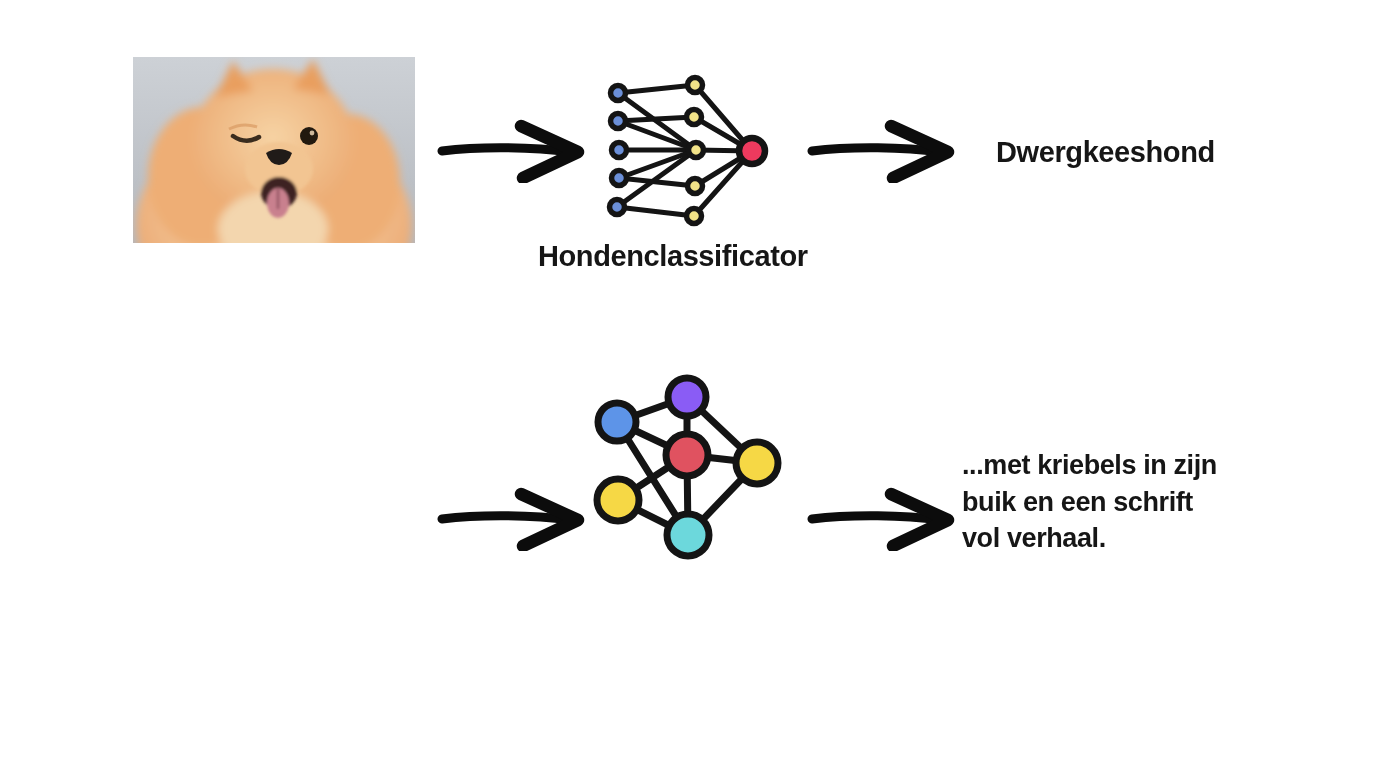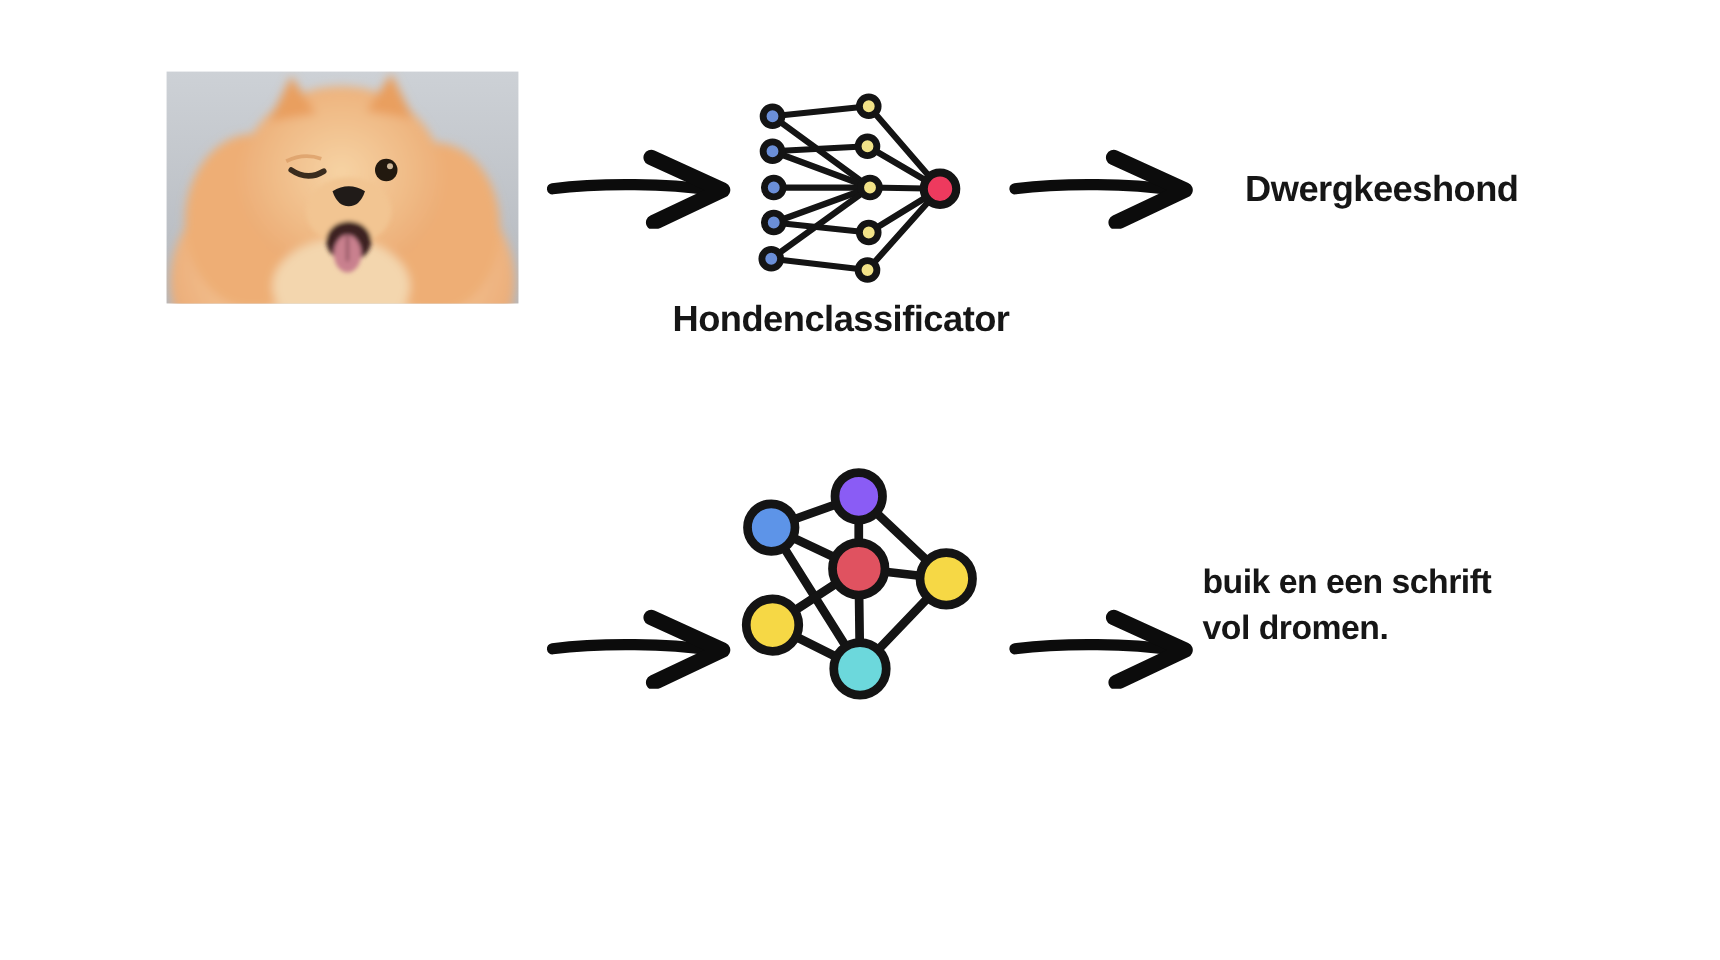--- a/index.html
+++ b/index.html
@@ -190,17 +190,18 @@
       <circle cx="105" cy="173" r="21" fill="#6cd8dc" stroke="#141414" stroke-width="7"></circle>
     </svg>
 
 
   <svg class="abs arrow arrow-bottom-2" viewBox="0 0 150 64">
     <path d="M5,32 C45,27 98,28 132,33" stroke="#0c0c0c" stroke-width="9" fill="none" stroke-linecap="round"></path>
     <path d="M84,7 L141,33 L86,59" stroke="#0c0c0c" stroke-width="12.5" fill="none" stroke-linecap="round" stroke-linejoin="round"></path>
   </svg>
 
   <div class="abs label output-generator">
+    <div>...met kriebels in zijn</div>
     <div>buik en een schrift</div>
-    <div>vol dromen.</div>
+    <div>vol verhaal.</div>
   </div>
 
 </div>
 
 </body></html>

